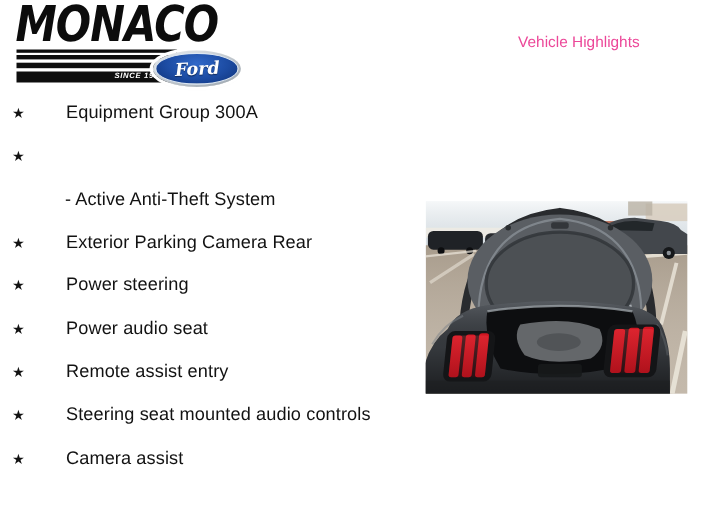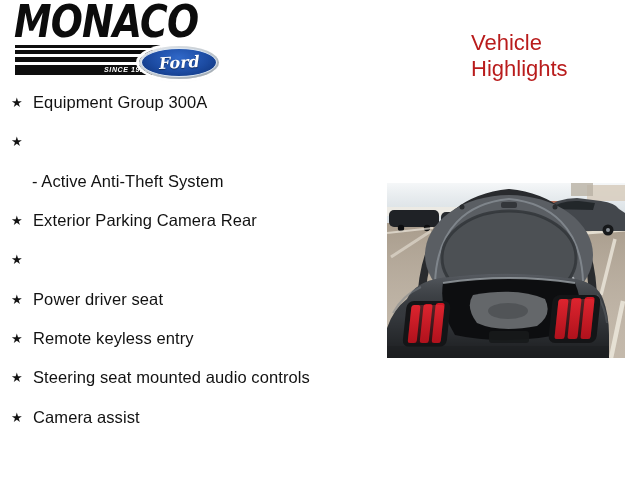--- a/index.html
+++ b/index.html
@@ -24,28 +24,28 @@
              box-shadow:0 0 0 3px #fff,0 1px 2px rgba(0,0,0,.45);
              display:flex;align-items:center;justify-content:center;}
   .ford-blue{width:74px;height:27px;border-radius:50%;
              background:radial-gradient(ellipse at 50% 32%,#3068c8 0%,#1c4ba2 55%,#0e3176 100%);
              border:1px solid #dde7f2;display:flex;align-items:center;justify-content:center;}
   .ford-script{font-family:"DejaVu Serif",serif;font-style:italic;font-weight:bold;
                font-size:16px;color:#fff;line-height:1;transform:rotate(-3deg);
                text-shadow:0 1px 1px rgba(0,0,0,.45);}
 
   
-  .vh-title{position:absolute;left:471px;top:30px;font-size:22px;color:#b91c1c;}
+  .vh-title{position:absolute;left:471px;top:30px;font-size:14px;color:#ec4899;}
 
   
   .features{position:absolute;left:10px;top:83px;width:380px;}
   .feature-item{display:flex;align-items:center;height:39.3px;font-size:16.5px;color:#121212;}
   .feature-item .bullet{width:22px;font-size:13px;flex:0 0 22px;padding-left:1px;color:#121212;}
   .feature-item.sub{padding-left:22px;}
-  .feature-item .label{white-space:nowrap;letter-spacing:.1px;}
+  .feature-item .label{white-space:nowrap;letter-spacing:.1px;margin-left:27px;}
 
   
   .photo{position:absolute;left:387px;top:183px;width:238px;height:175px;}
   .photo svg{display:block;width:100%;height:100%;}
 </style>
 </head>
 <body>
 
 <div class="page">
 
@@ -78,28 +78,29 @@
       </div>
       <div class="feature-item sub">
         <span class="label">- Active Anti-Theft System</span>
       </div>
       <div class="feature-item">
         <span class="bullet">★</span>
         <span class="label">Exterior Parking Camera Rear</span>
       </div>
       <div class="feature-item">
         <span class="bullet">★</span>
-      </div>
-      <div class="feature-item">
-        <span class="bullet">★</span>
-        <span class="label">Power driver seat</span>
-      </div>
-      <div class="feature-item">
-        <span class="bullet">★</span>
-        <span class="label">Remote keyless entry</span>
+        <span class="label">Power steering</span>
+      </div>
+      <div class="feature-item">
+        <span class="bullet">★</span>
+        <span class="label">Power audio seat</span>
+      </div>
+      <div class="feature-item">
+        <span class="bullet">★</span>
+        <span class="label">Remote assist entry</span>
       </div>
       <div class="feature-item">
         <span class="bullet">★</span>
         <span class="label">Steering seat mounted audio controls</span>
       </div>
       <div class="feature-item">
         <span class="bullet">★</span>
         <span class="label">Camera assist</span>
       </div>
     </div>

